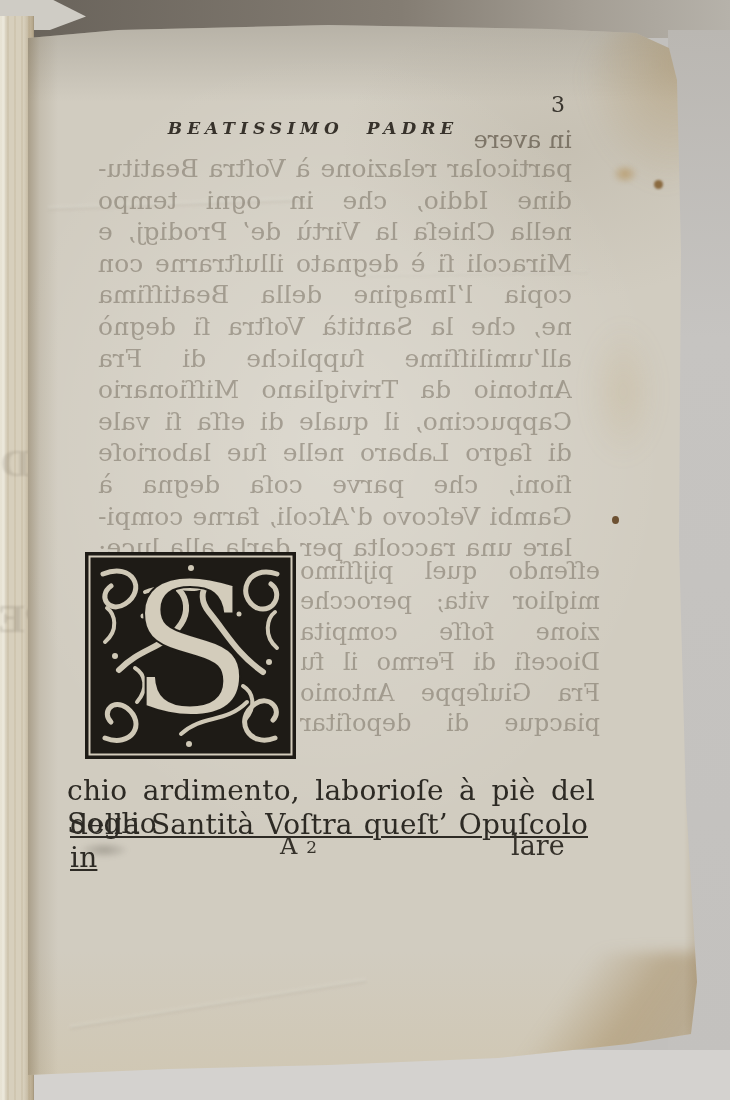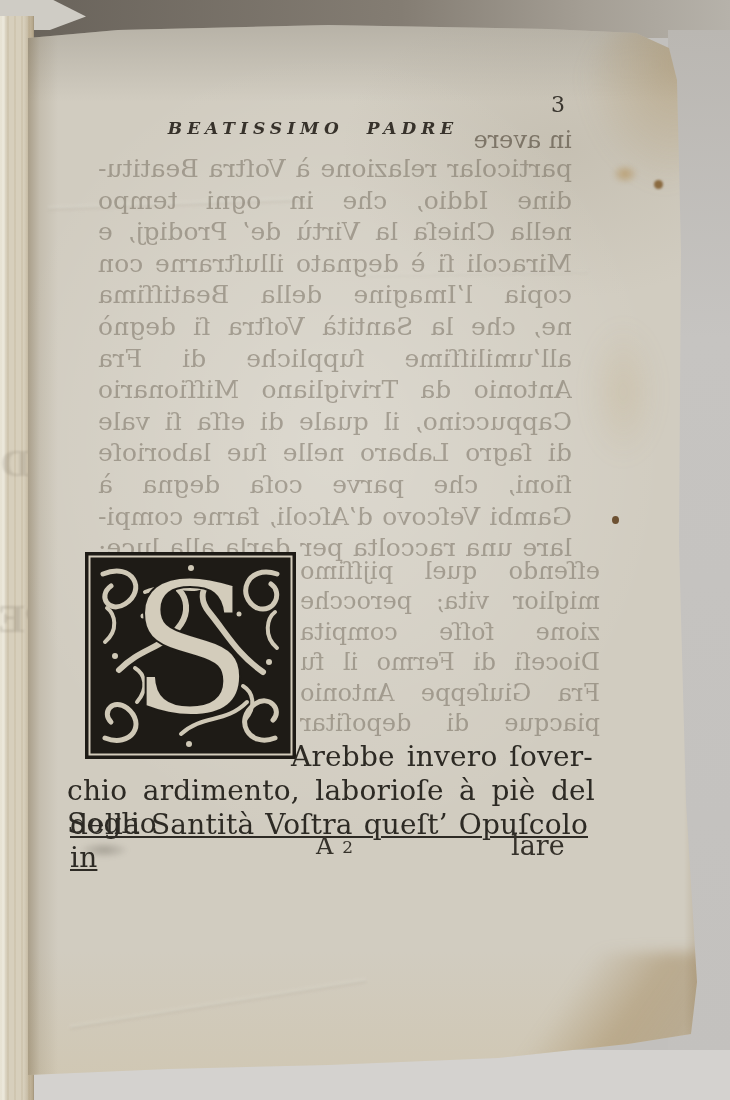--- a/index.html
+++ b/index.html
@@ -83,21 +83,21 @@
     left:120px;top:96px;width:330px;text-align:center;
     font-style:italic;font-weight:bold;font-size:17px;
     letter-spacing:5px;word-spacing:12px;color:#37322b;
   }
   #page-number{left:523px;top:70px;font-size:22px;color:#3a362f;}
   .bodyline{font-size:28px;letter-spacing:.2px;white-space:nowrap;}
   .just{white-space:normal;text-align:justify;text-align-last:justify;}
   #body-line-1{left:263px;top:718px;width:302px;}
   #body-line-2{left:39px;top:752px;width:528px;}
   #body-line-3{left:42px;top:786px;width:518px;text-decoration:underline;}
-  #signature-mark{left:252px;top:810px;font-size:24px;color:#35312a;margin-left:36px;}
+  #signature-mark{left:252px;top:810px;font-size:24px;color:#35312a;}
   #signature-mark .sig-num{font-size:17px;margin-left:9px;vertical-align:1px;}
   #catchword{left:483px;top:808px;font-size:27px;color:#35312a;}
 
   
   .bleed{position:absolute;color:#6b6254;opacity:.48;filter:blur(.6px);}
   .bleed-line{
     transform:scaleX(-1);
     font-size:25px;line-height:31.6px;height:31.6px;
     text-align:justify;text-align-last:justify;overflow:hidden;
   }
@@ -188,21 +188,20 @@
         <circle cx="30" cy="104" r="3"></circle>
           <circle cx="184" cy="110" r="3"></circle>
         <circle cx="106" cy="16" r="3"></circle>
           <circle cx="104" cy="192" r="3"></circle>
         <circle cx="58" cy="64" r="2.5"></circle>
           <circle cx="154" cy="62" r="2.5"></circle>
       </g>
       <text x="106" y="160" text-anchor="middle" font-family="DejaVu Serif, Liberation Serif, serif" font-size="182" fill="#d3ccbb" stroke="#1e1b16" stroke-width="2">S</text>
     </svg>
 
-    <div class="txt bodyline just" id="body-line-1">Arebbe invero ſover-</div>
     <div class="txt bodyline just" id="body-line-2">chio ardimento, laborioſe à piè del Soglio</div>
     <div class="txt bodyline just" id="body-line-3">della Santità Voſtra queſt’ Opuſcolo in</div>
 
     <div class="txt" id="signature-mark">
       <span>A</span><span class="sig-num">2</span>
     </div>
     <div class="txt" id="catchword">lare</div>
 
   </div>
 </div>

